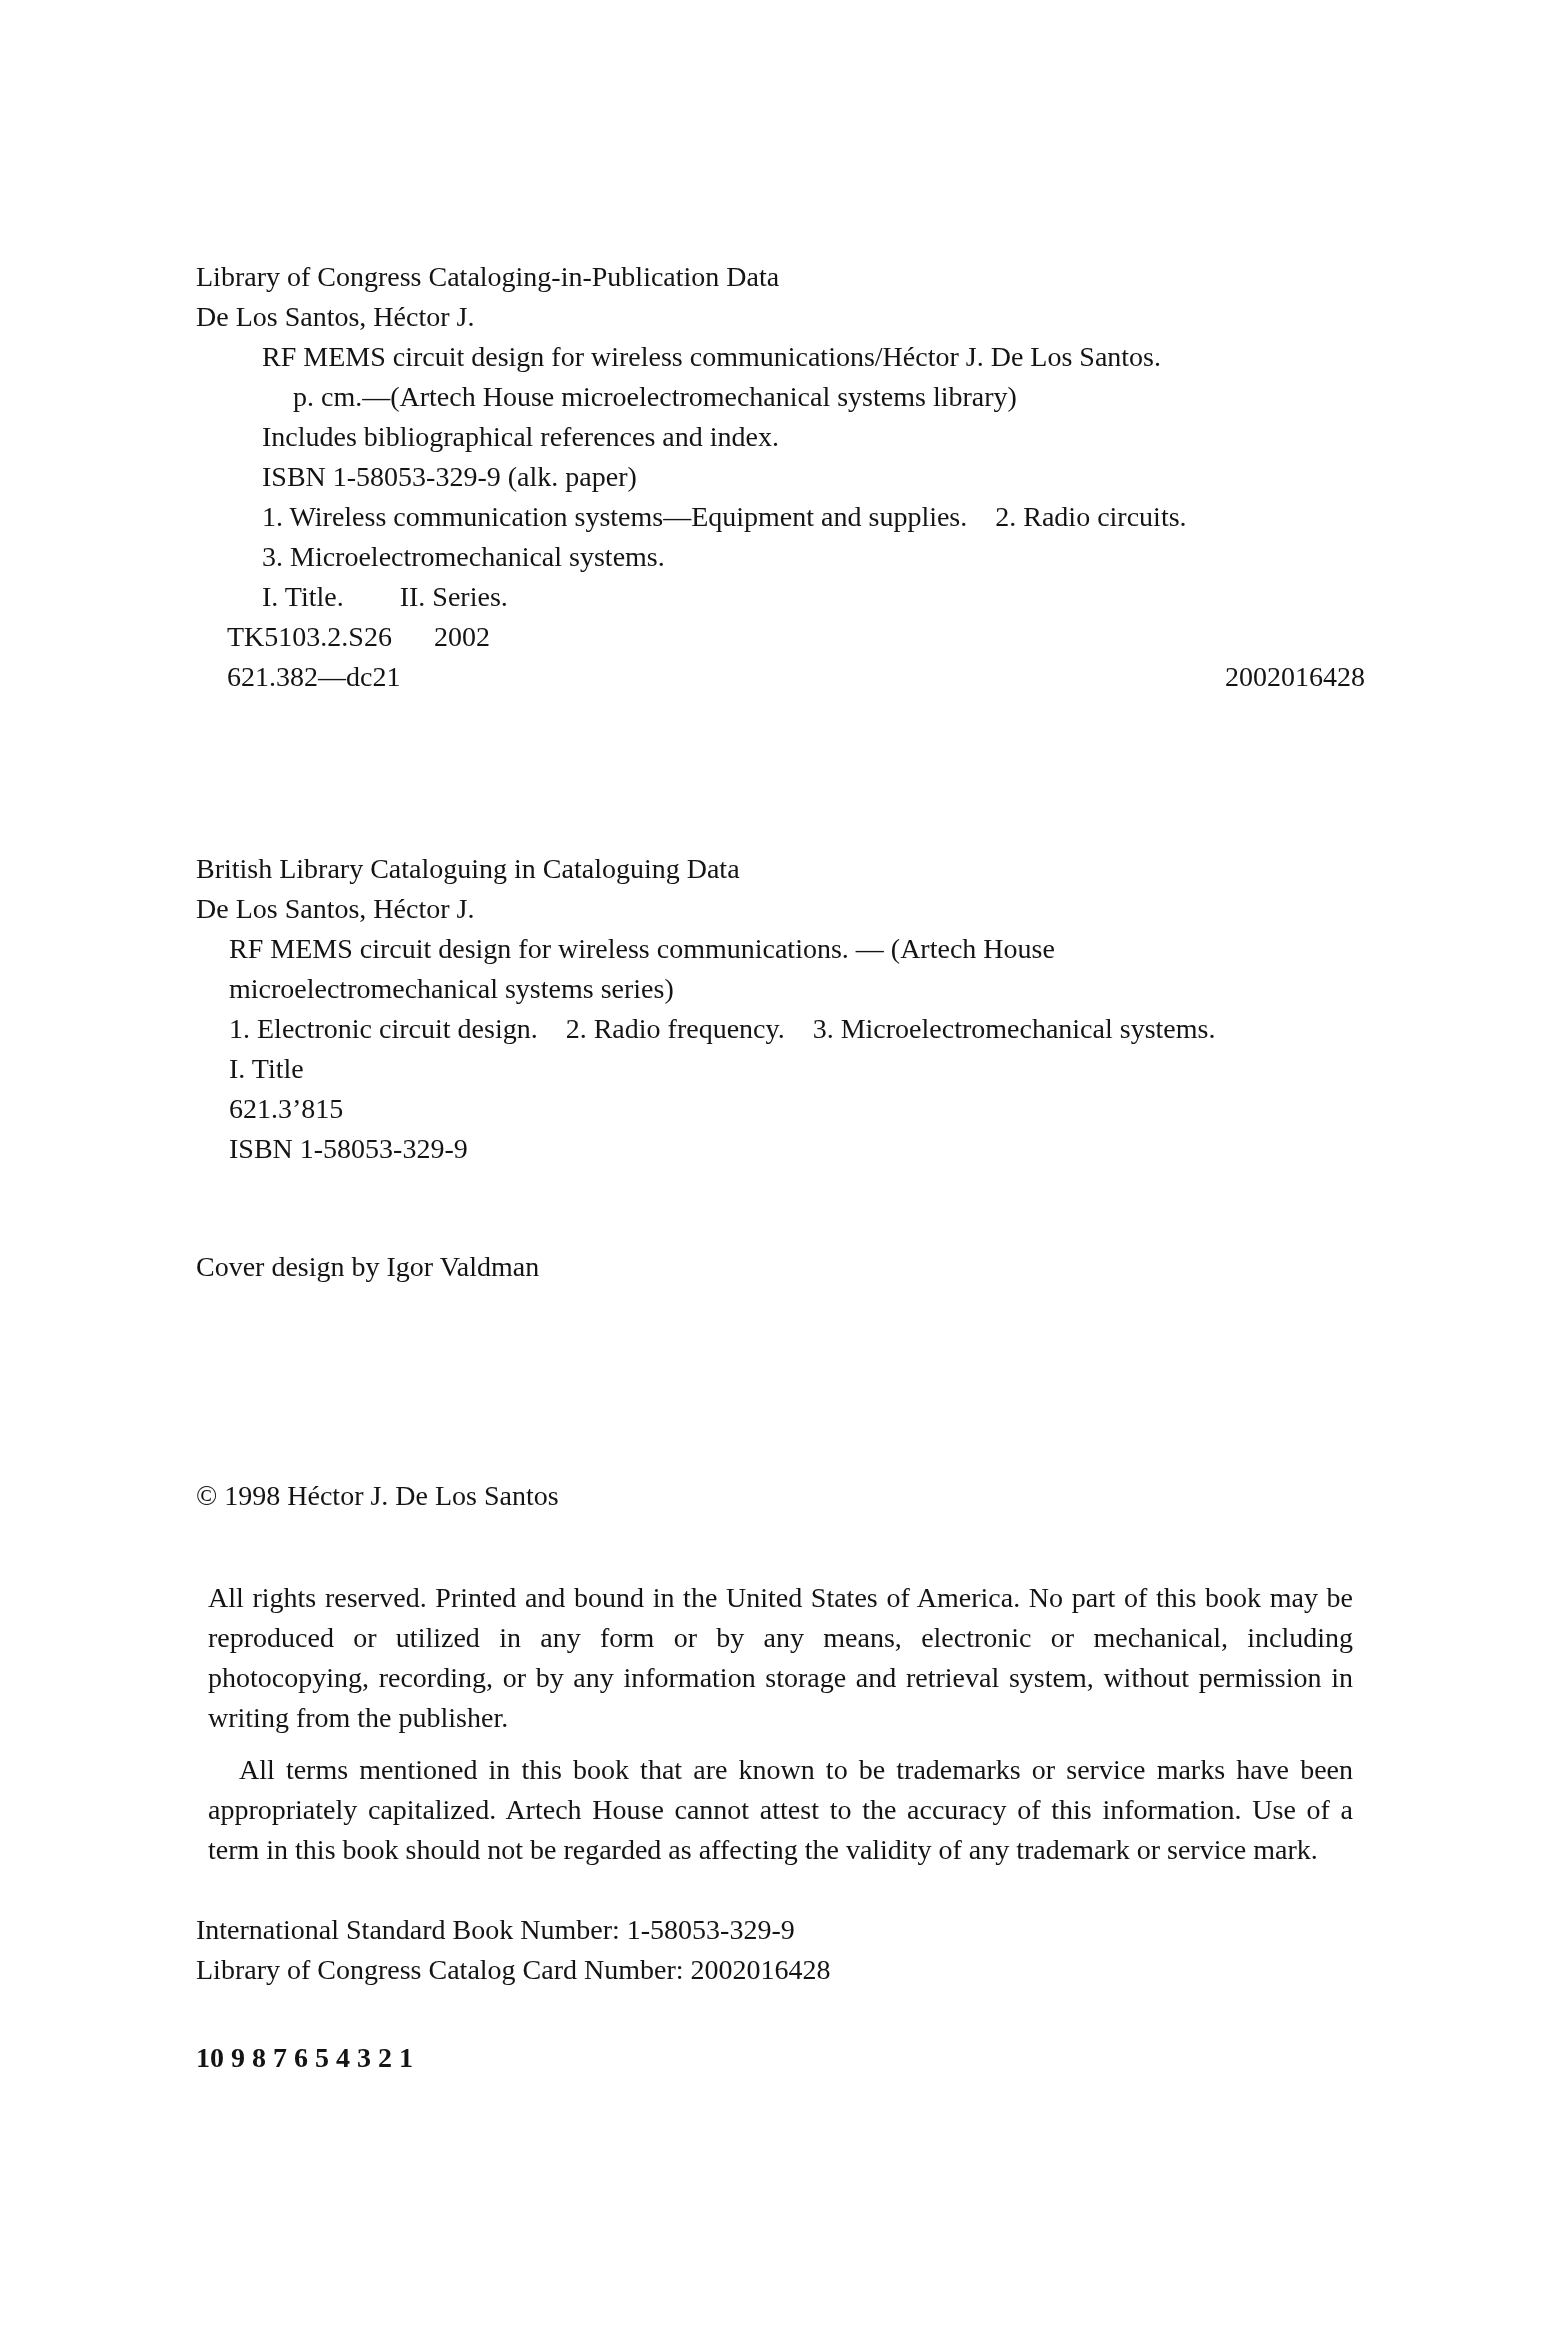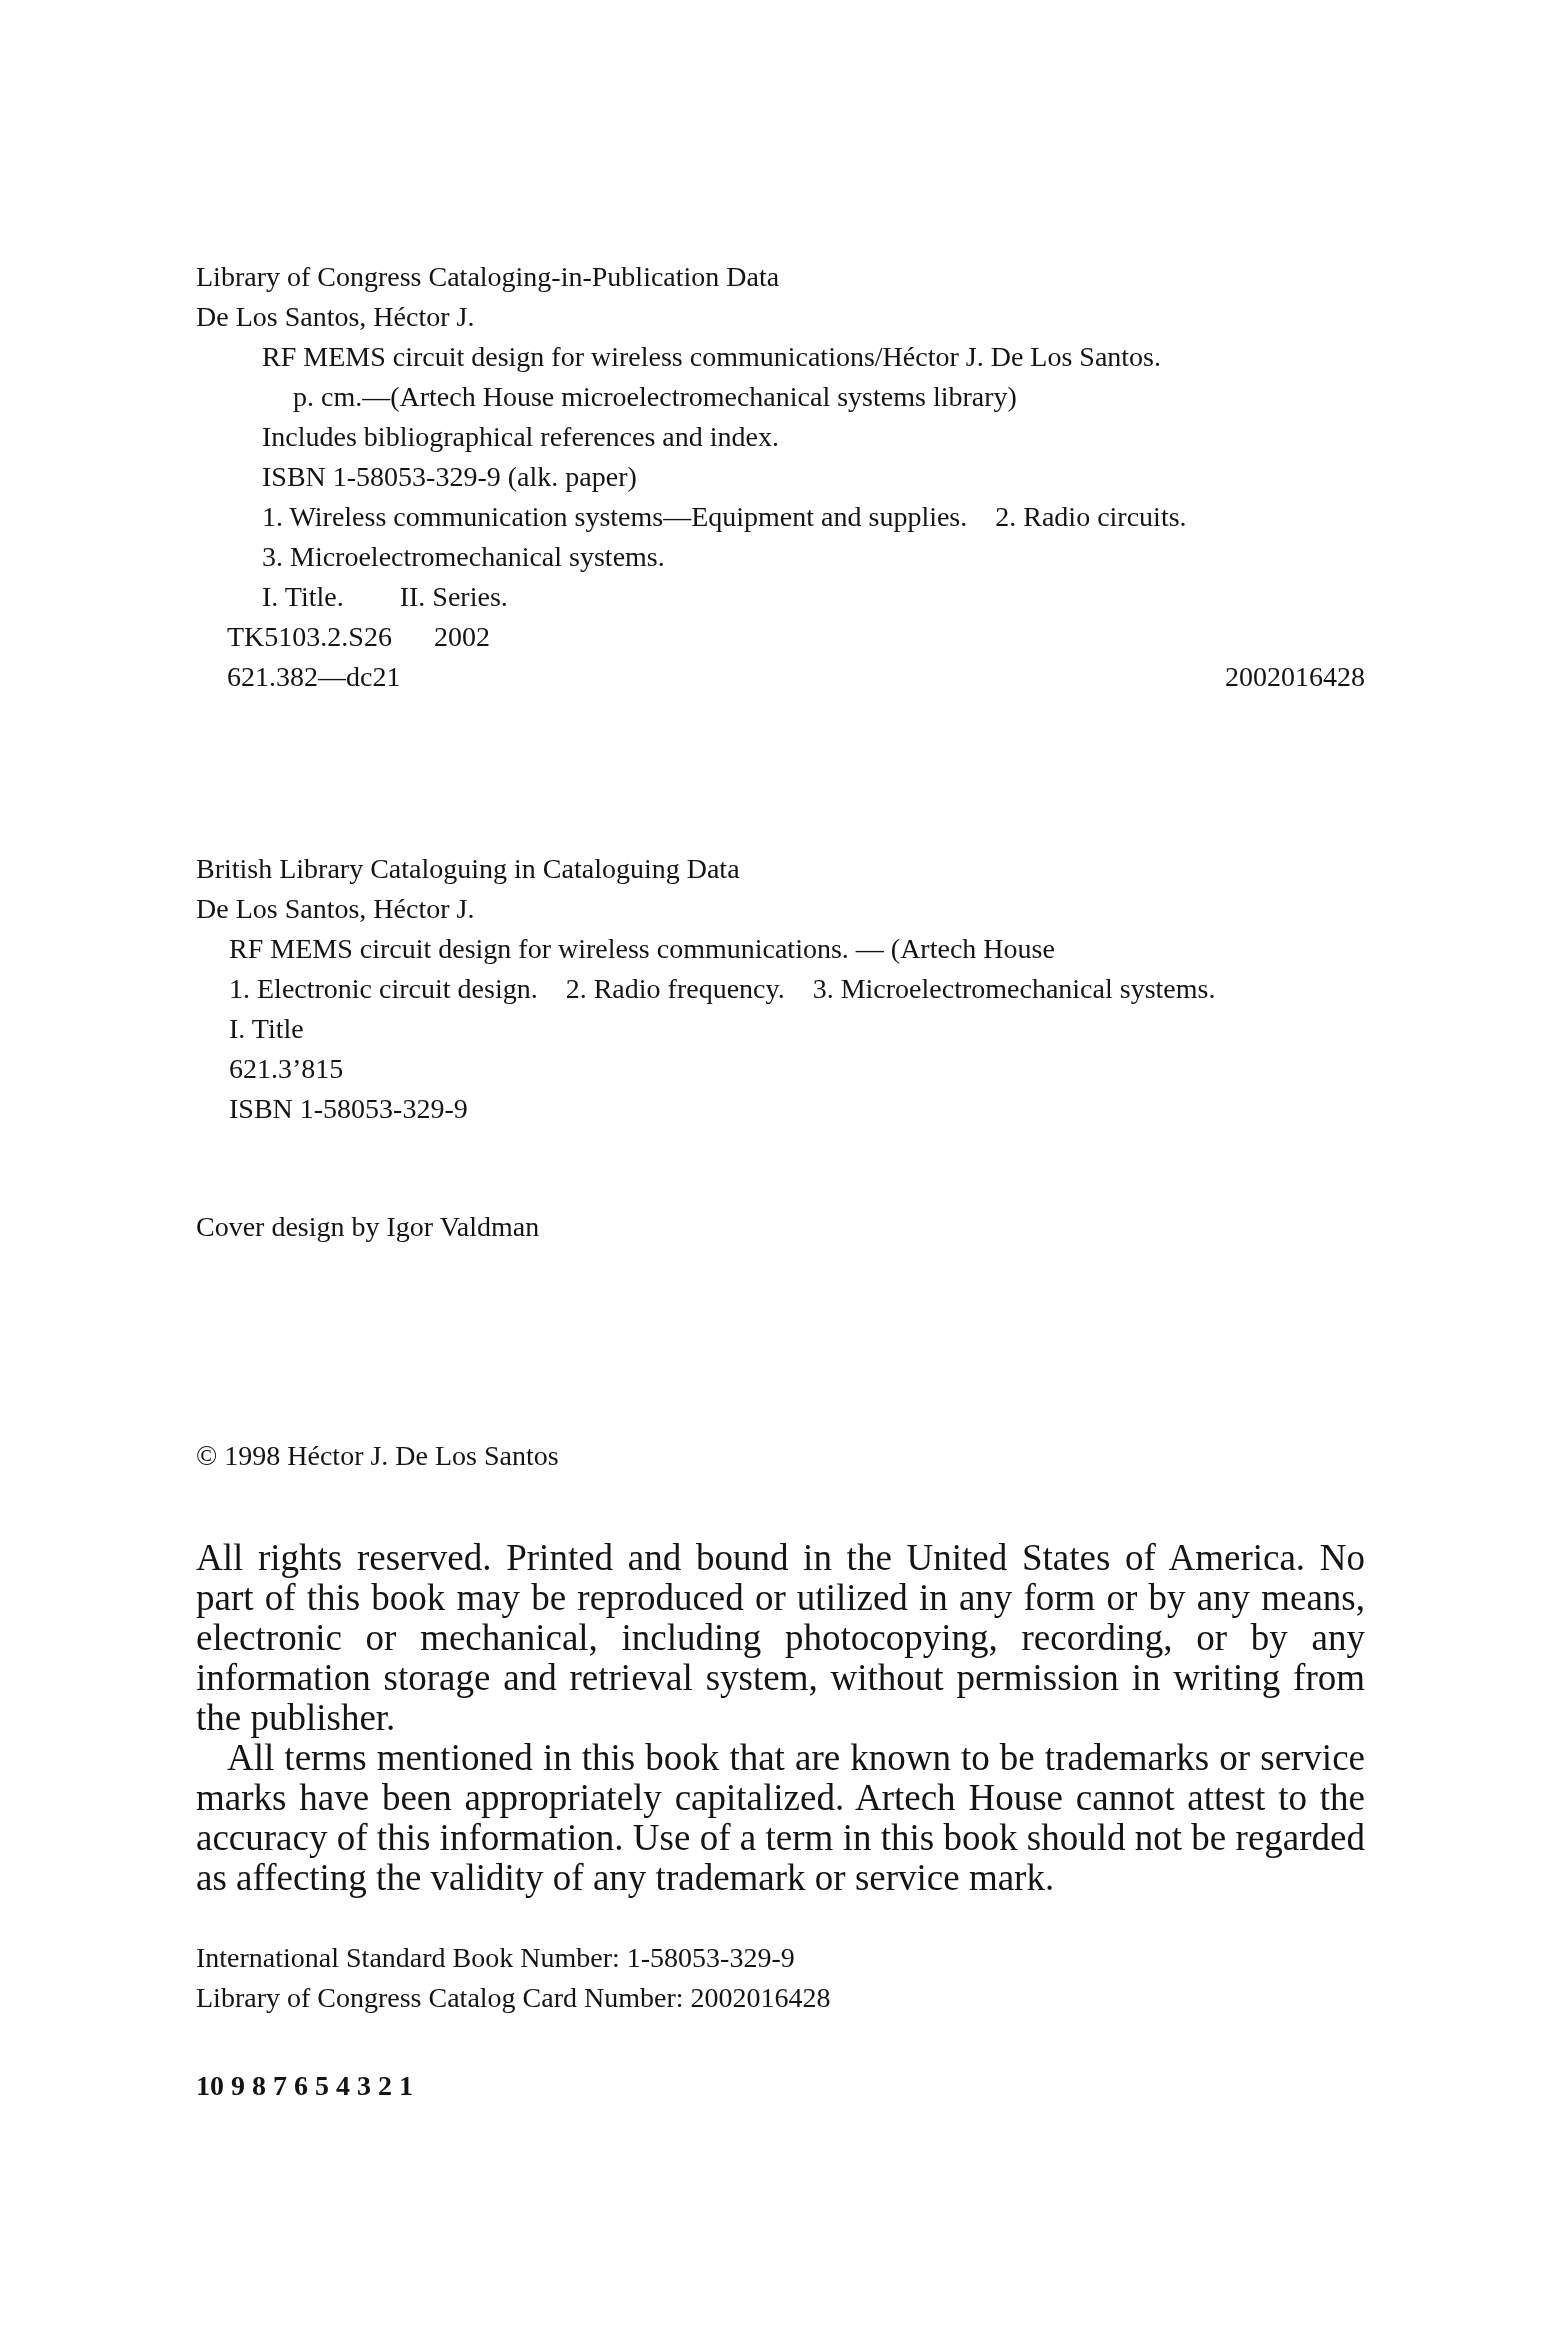--- a/index.html
+++ b/index.html
@@ -26,24 +26,24 @@
   .ind-a { padding-left: 66px; }
   .ind-b { padding-left: 97px; }
   .ind-c { padding-left: 31px; }
   .ind-d { padding-left: 33px; }
   .row-split {
     display: flex;
     justify-content: space-between;
     white-space: pre;
   }
   .para {
-    font-size: 37px;
+    font-size: 28px;
     line-height: 40px;
     text-align: justify;
-    margin: 0;
+    margin: 12px;
   }
   .para-indent { text-indent: 31px; }
   .gap-british  { margin-top: 152px; }
   .gap-cover    { margin-top: 78px; }
   .gap-copy     { margin-top: 189px; }
   .gap-para     { margin-top: 62px; }
   .gap-numbers  { margin-top: 40px; }
   .gap-printer  { margin-top: 48px; font-weight: bold; }
 </style>
 </head>
@@ -65,20 +65,21 @@
     <div class="line row-split">
       <span class="ind-c">621.382—dc21</span>
       <span>2002016428</span>
     </div>
   </section>
 
   <section class="gap-british">
     <div class="line bold">British Library Cataloguing in Cataloguing Data</div>
     <div class="line">De Los Santos, Héctor J.</div>
     <div class="line ind-d">RF MEMS circuit design for wireless communications. — (Artech House</div>
+    <div class="line ind-d">microelectromechanical systems series)</div>
     <div class="line ind-d">1. Electronic circuit design.    2. Radio frequency.    3. Microelectromechanical systems.</div>
     <div class="line ind-d">I. Title</div>
     <div class="line ind-d">621.3’815</div>
     <div class="line ind-d">ISBN 1-58053-329-9</div>
   </section>
 
   <section class="gap-cover">
     <div class="line bold">Cover design by Igor Valdman</div>
   </section>
 

